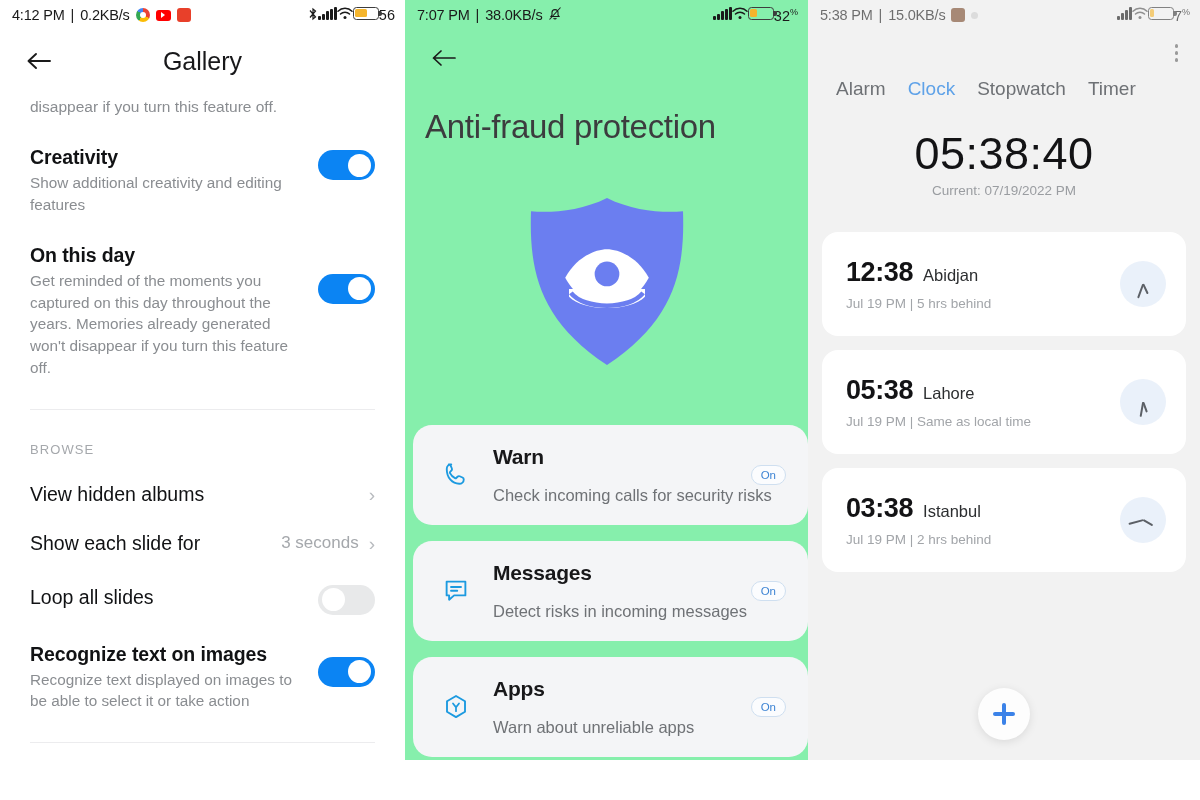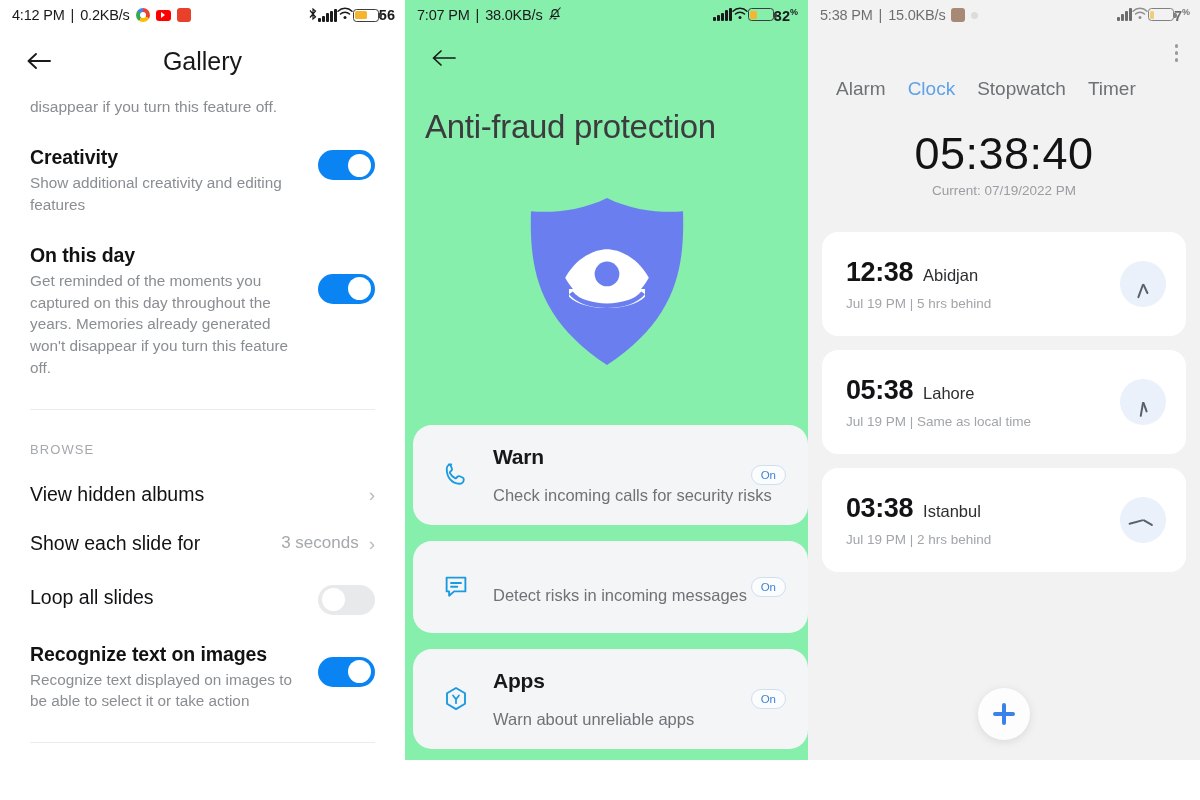--- a/index.html
+++ b/index.html
@@ -17,21 +17,21 @@
   .panel-2 { width:403px; background:#86efac; }
   .panel-3 { width:392px; background:#f2f2f2; }
 
   
   .statusbar {
     display:flex; align-items:center; justify-content:space-between;
     height:30px; padding:0 10px 0 12px;
     font-size:14.5px; color:#1a1a1a; font-weight:500;
   }
   .sb-left { display:flex; align-items:center; gap:6px; white-space:nowrap; }
-  .sb-right { display:flex; align-items:center; white-space:nowrap;font-weight:bold; }
+  .sb-right { display:flex; white-space:nowrap; }
   .sb-text { font-size:14.5px; letter-spacing:-0.2px; }
   .app-dot { width:14px; height:14px; border-radius:3px; display:inline-block; }
   .dot-chrome {
     width:14px;height:14px;border-radius:50%;
     background:conic-gradient(#ea4335 0 33%, #fbbc05 33% 60%, #34a853 60% 85%, #4285f4 85% 100%);
     position:relative;
   }
   .dot-chrome::after{content:"";position:absolute;left:4px;top:4px;width:6px;height:6px;border-radius:50%;background:#fff;}
   .dot-yt { width:15px;height:11px;border-radius:3px;background:#ff0000;position:relative;}
   .dot-yt::after{content:"";position:absolute;left:5.5px;top:2.6px;border-left:4px solid #fff;border-top:3px solid transparent;border-bottom:3px solid transparent;}
@@ -349,20 +349,21 @@
     </div>
 
     <div class="card">
       <span class="card-icon">
         <svg width="30" height="30" viewBox="0 0 24 24">
             <path d="M4.5 4.5h15v11h-9l-4 3.5v-3.5h-2z" stroke="#1c9ae0" stroke-width="1.5" fill="none" stroke-linejoin="round"></path>
             <path d="M8 8.8h8M8 11.8h5" stroke="#1c9ae0" stroke-width="1.5" stroke-linecap="round"></path>
           </svg>
       </span>
       <span class="card-txt">
+        <span class="card-title" style="display:block">Messages</span>
         <span class="card-sub" style="display:block">Detect risks in incoming messages</span>
       </span>
       <span class="pill">On</span>
     </div>
 
     <div class="card">
       <span class="card-icon">
         <svg width="30" height="30" viewBox="0 0 24 24">
             <path d="M12 3.2 19.2 7.4v8.4L12 20.1 4.8 15.8V7.4z" stroke="#1c9ae0" stroke-width="1.5" fill="none" stroke-linejoin="round"></path>
             <path d="M9.6 9.2 12 12.3l2.4-3.1M12 12.3v3" stroke="#1c9ae0" stroke-width="1.4" fill="none" stroke-linecap="round"></path>

